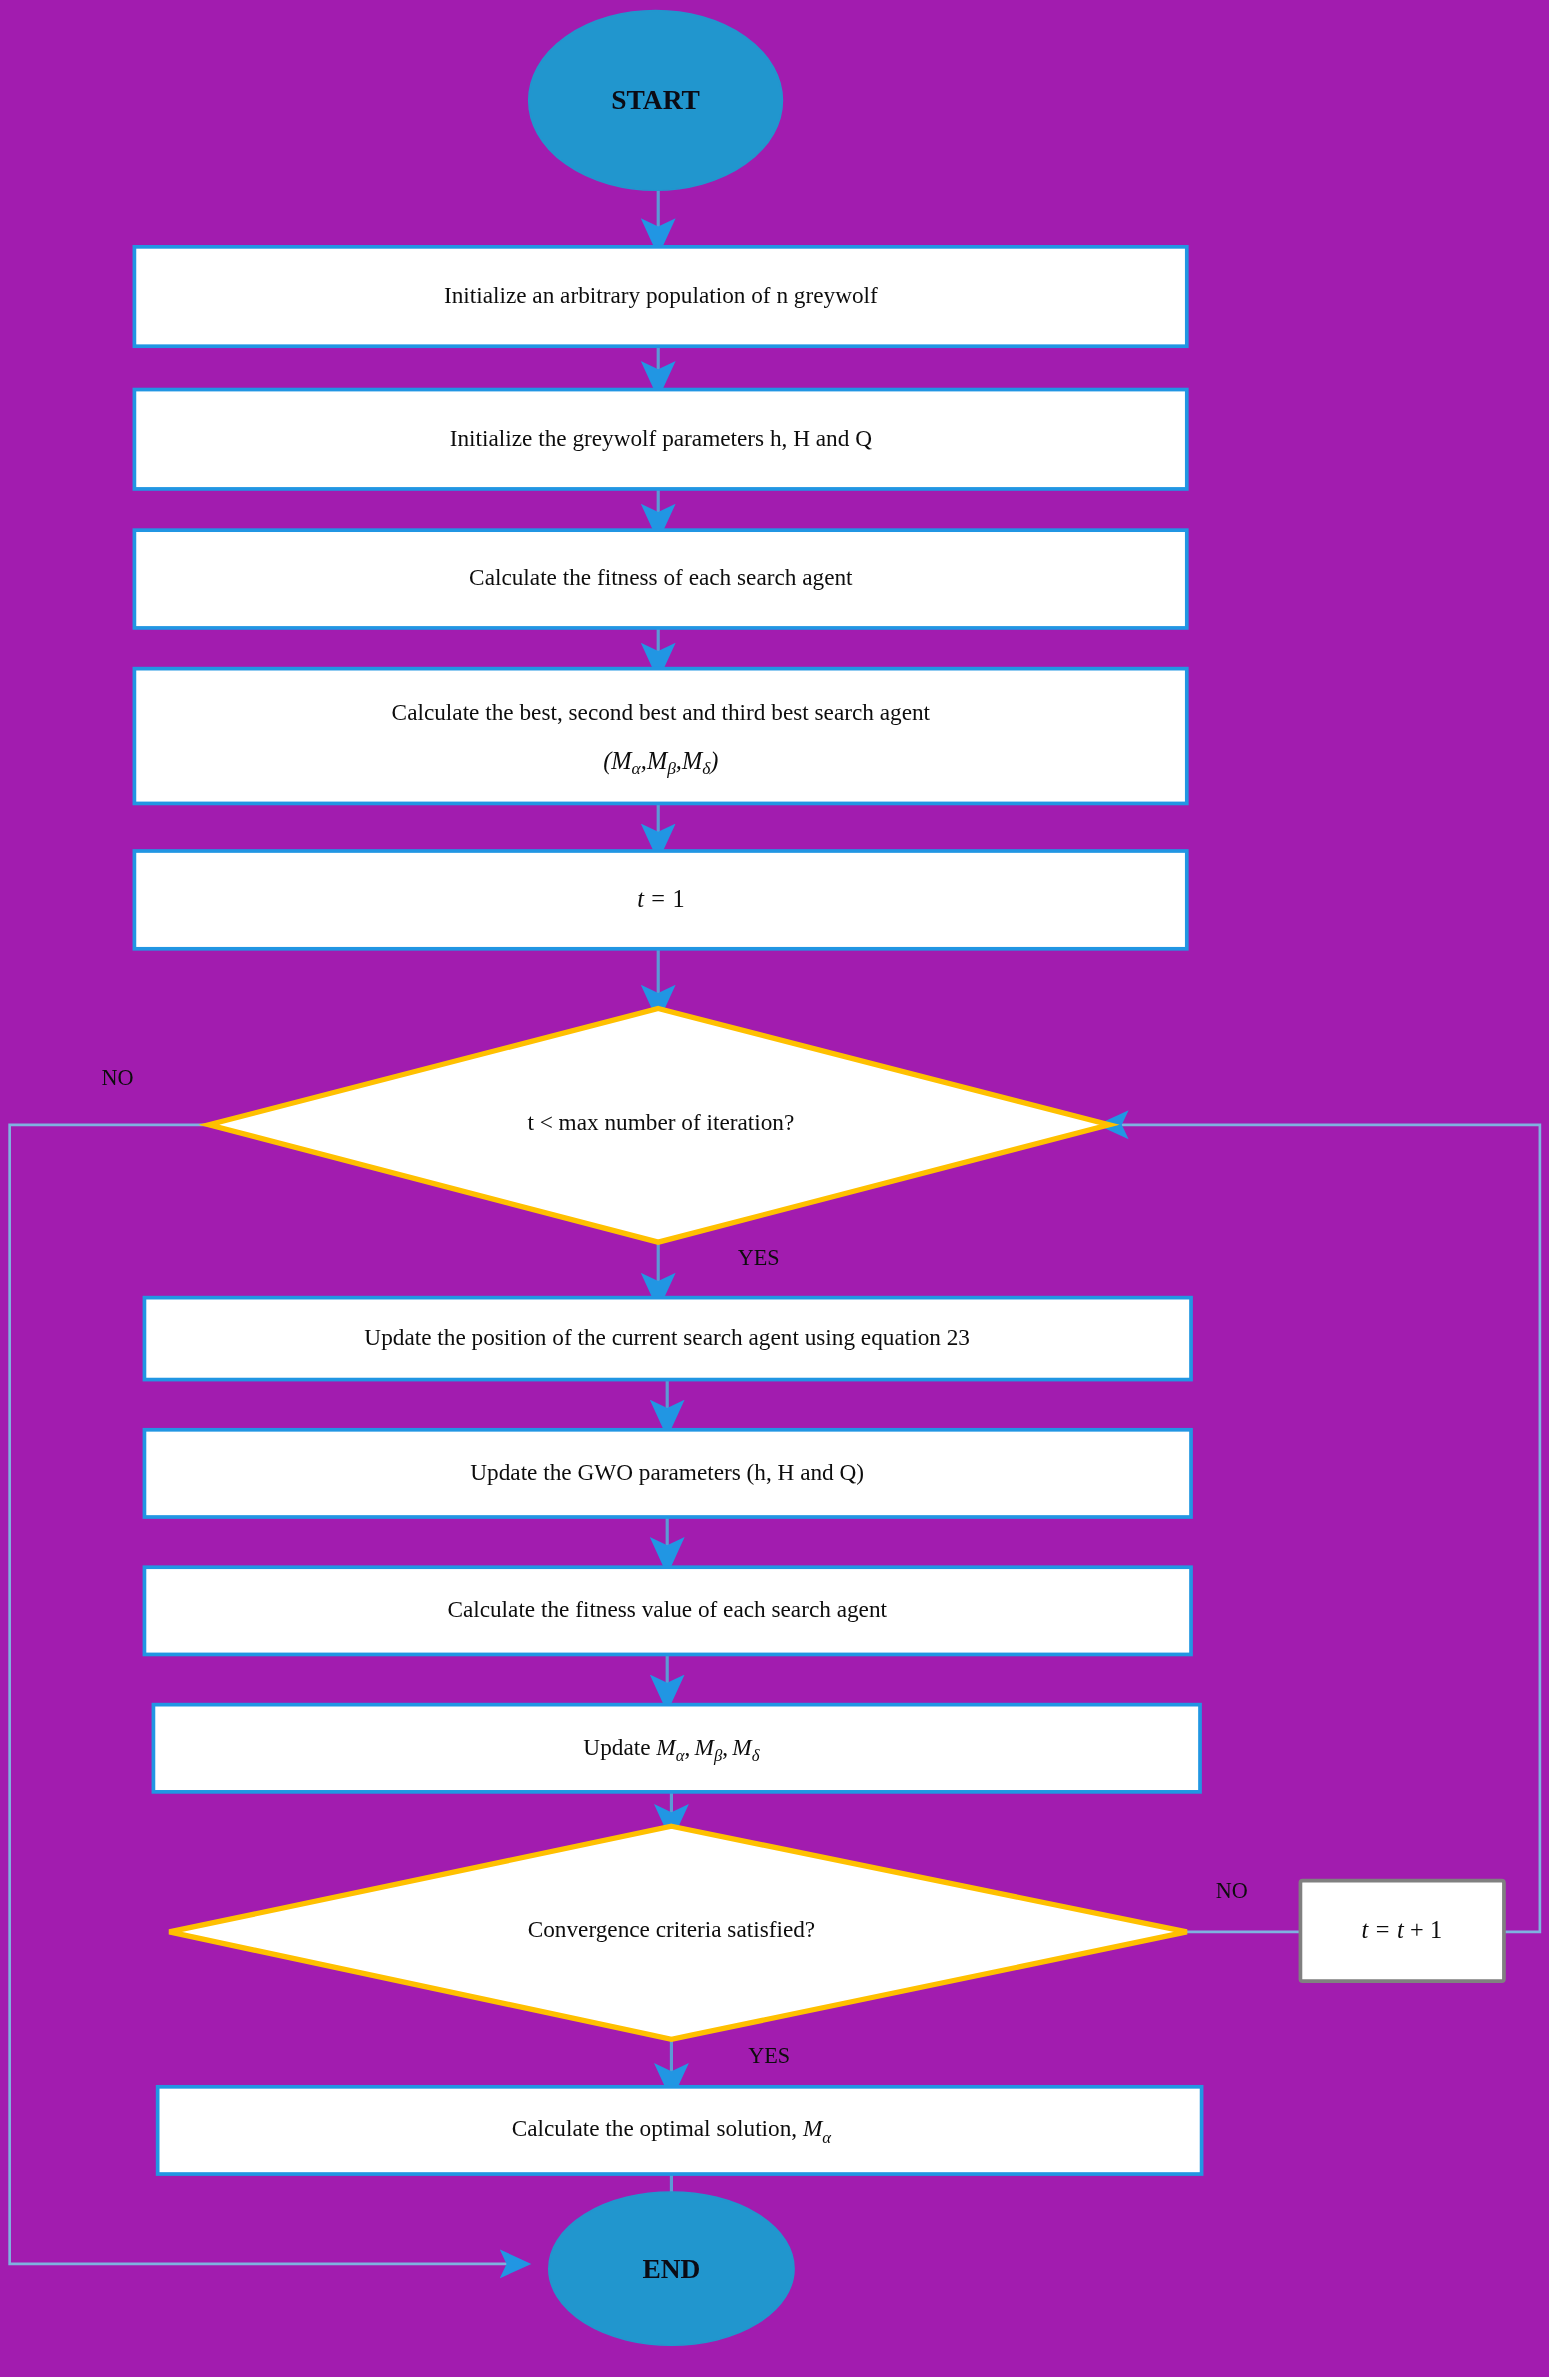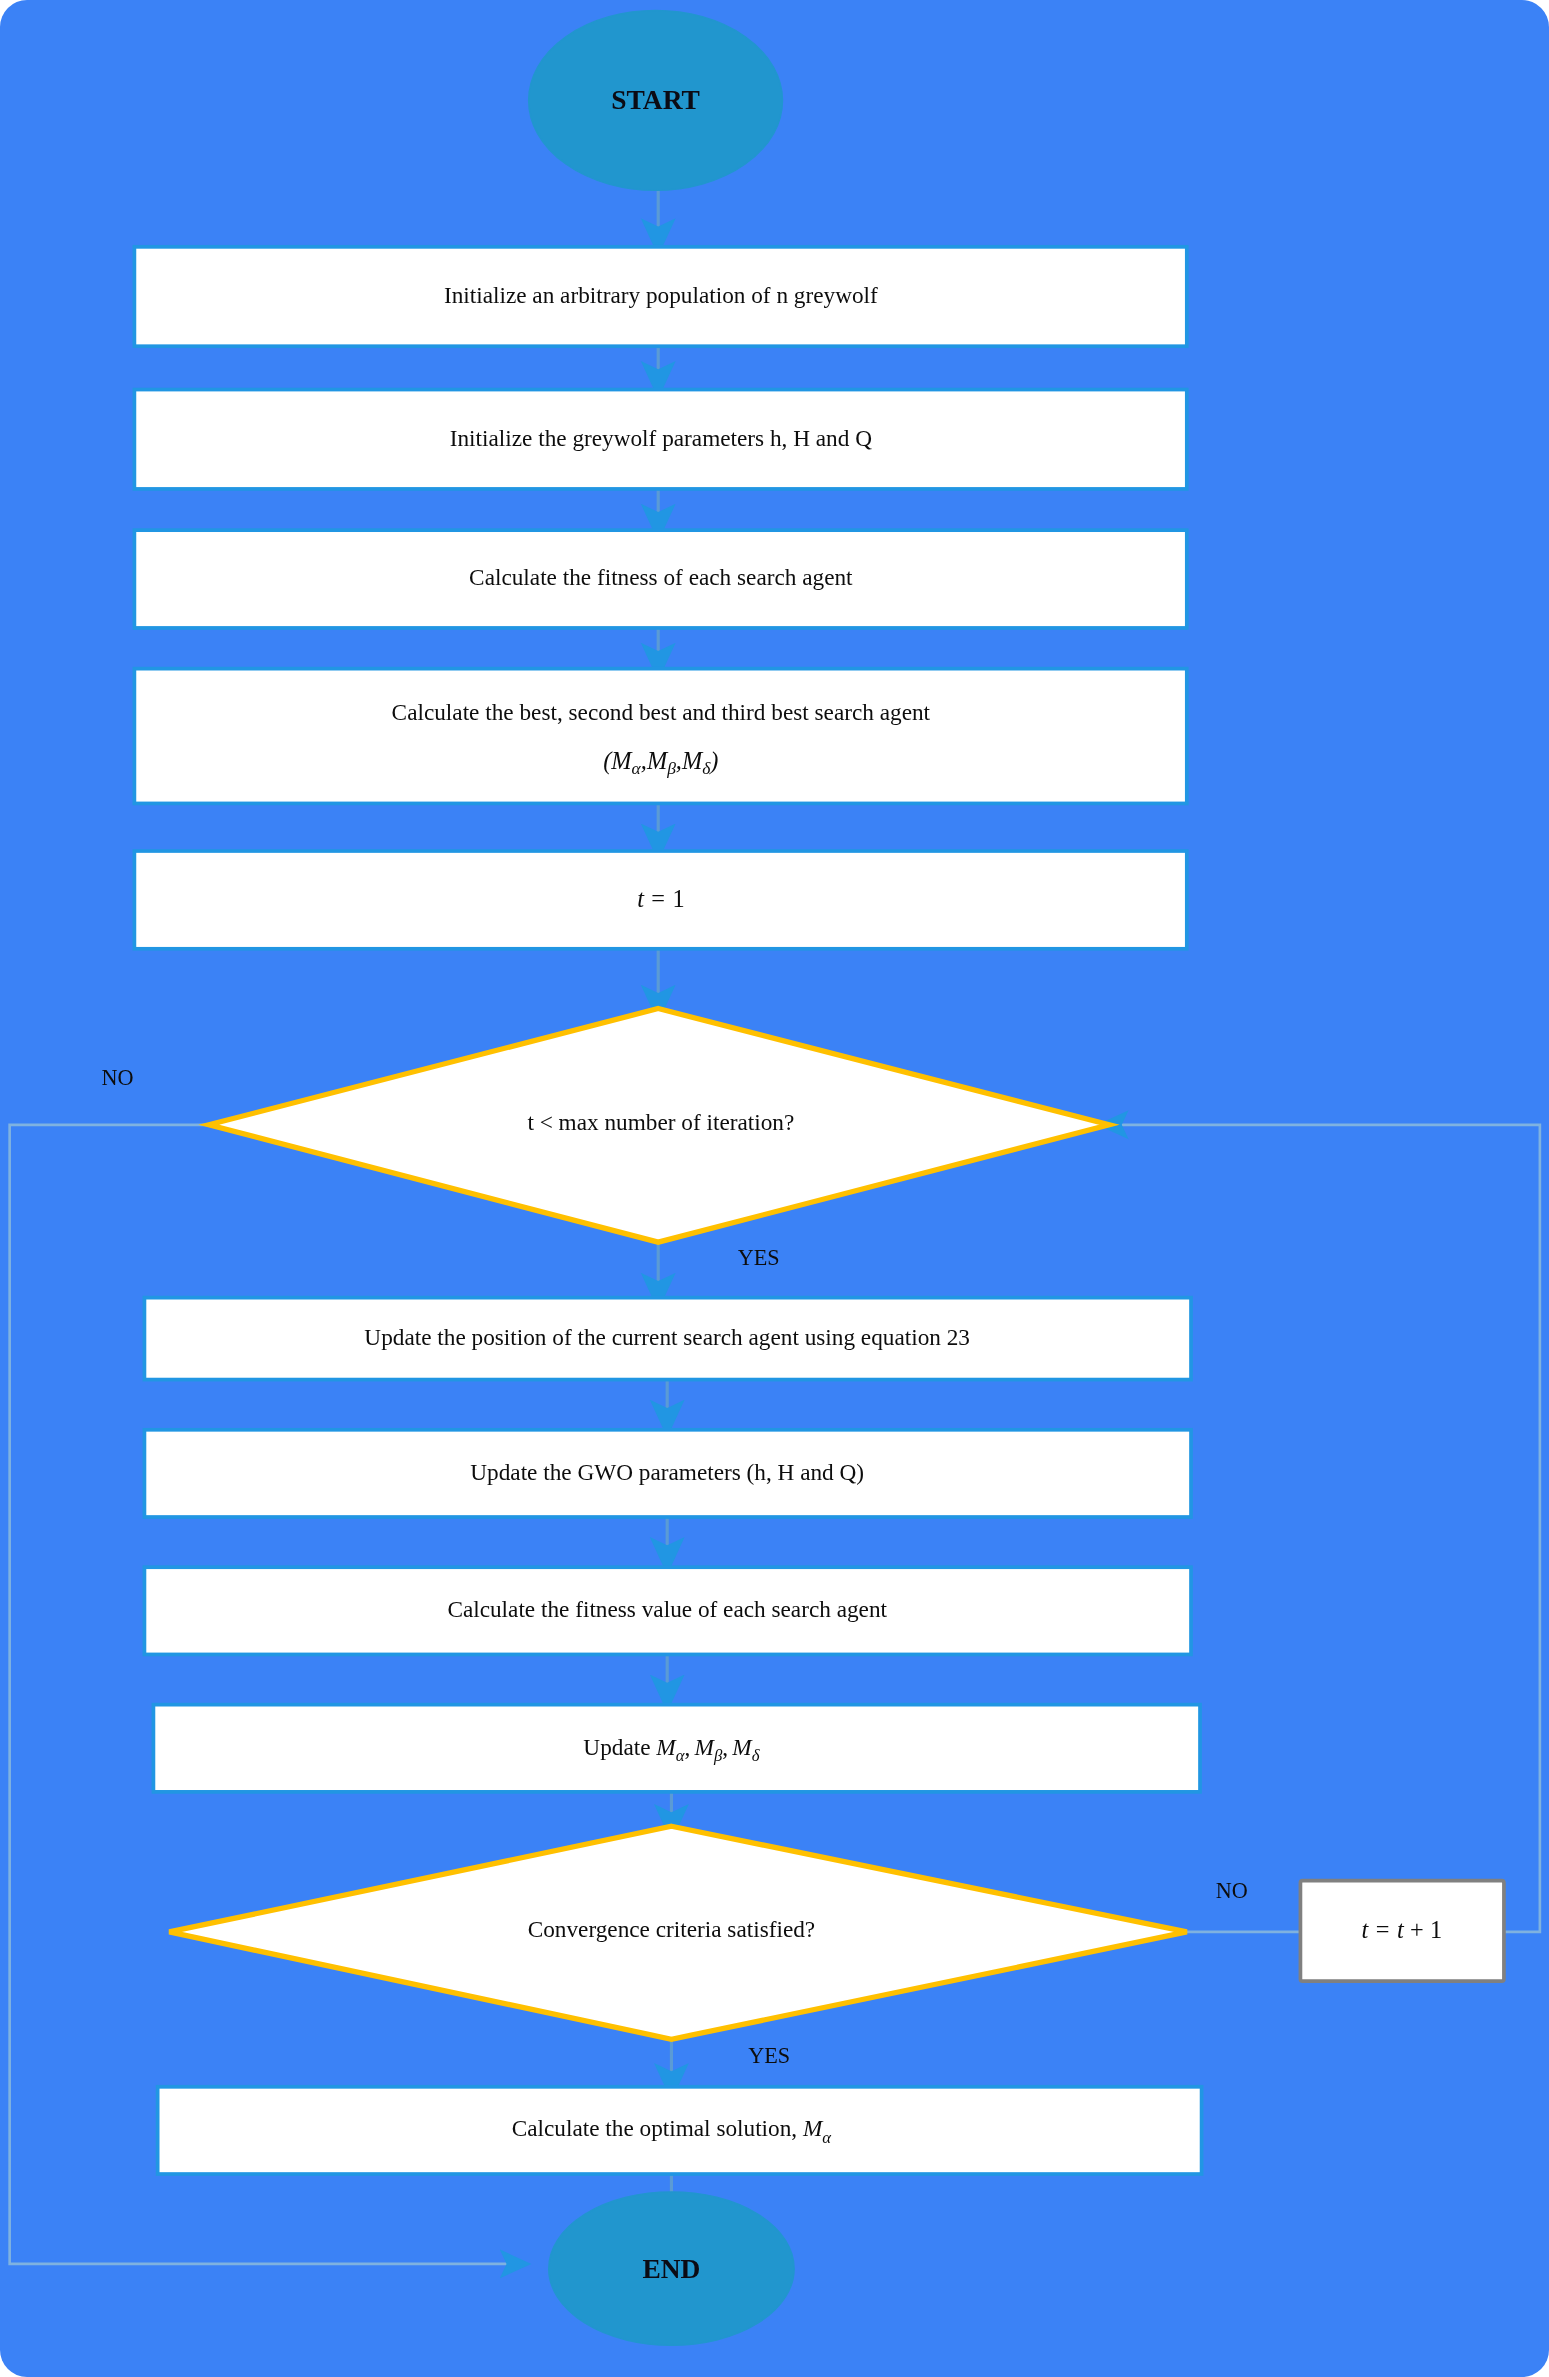--- a/index.html
+++ b/index.html
@@ -10,22 +10,21 @@
   body {
     width: 1549px;
     height: 2377px;
     font-family: "Liberation Serif", "DejaVu Serif", serif;
     overflow: hidden;
   }
   #flowchart-root {
     position: relative;
     width: 1549px;
     height: 2377px;
-    background: #3b82f6;
-    border-radius: 27px;
+    background: #a21caf;
   }
   svg.fc {
     position: absolute;
     top: 0;
     left: 0;
     width: 1549px;
     height: 2377px;
   }
   .proc-box {
     fill: #ffffff;

